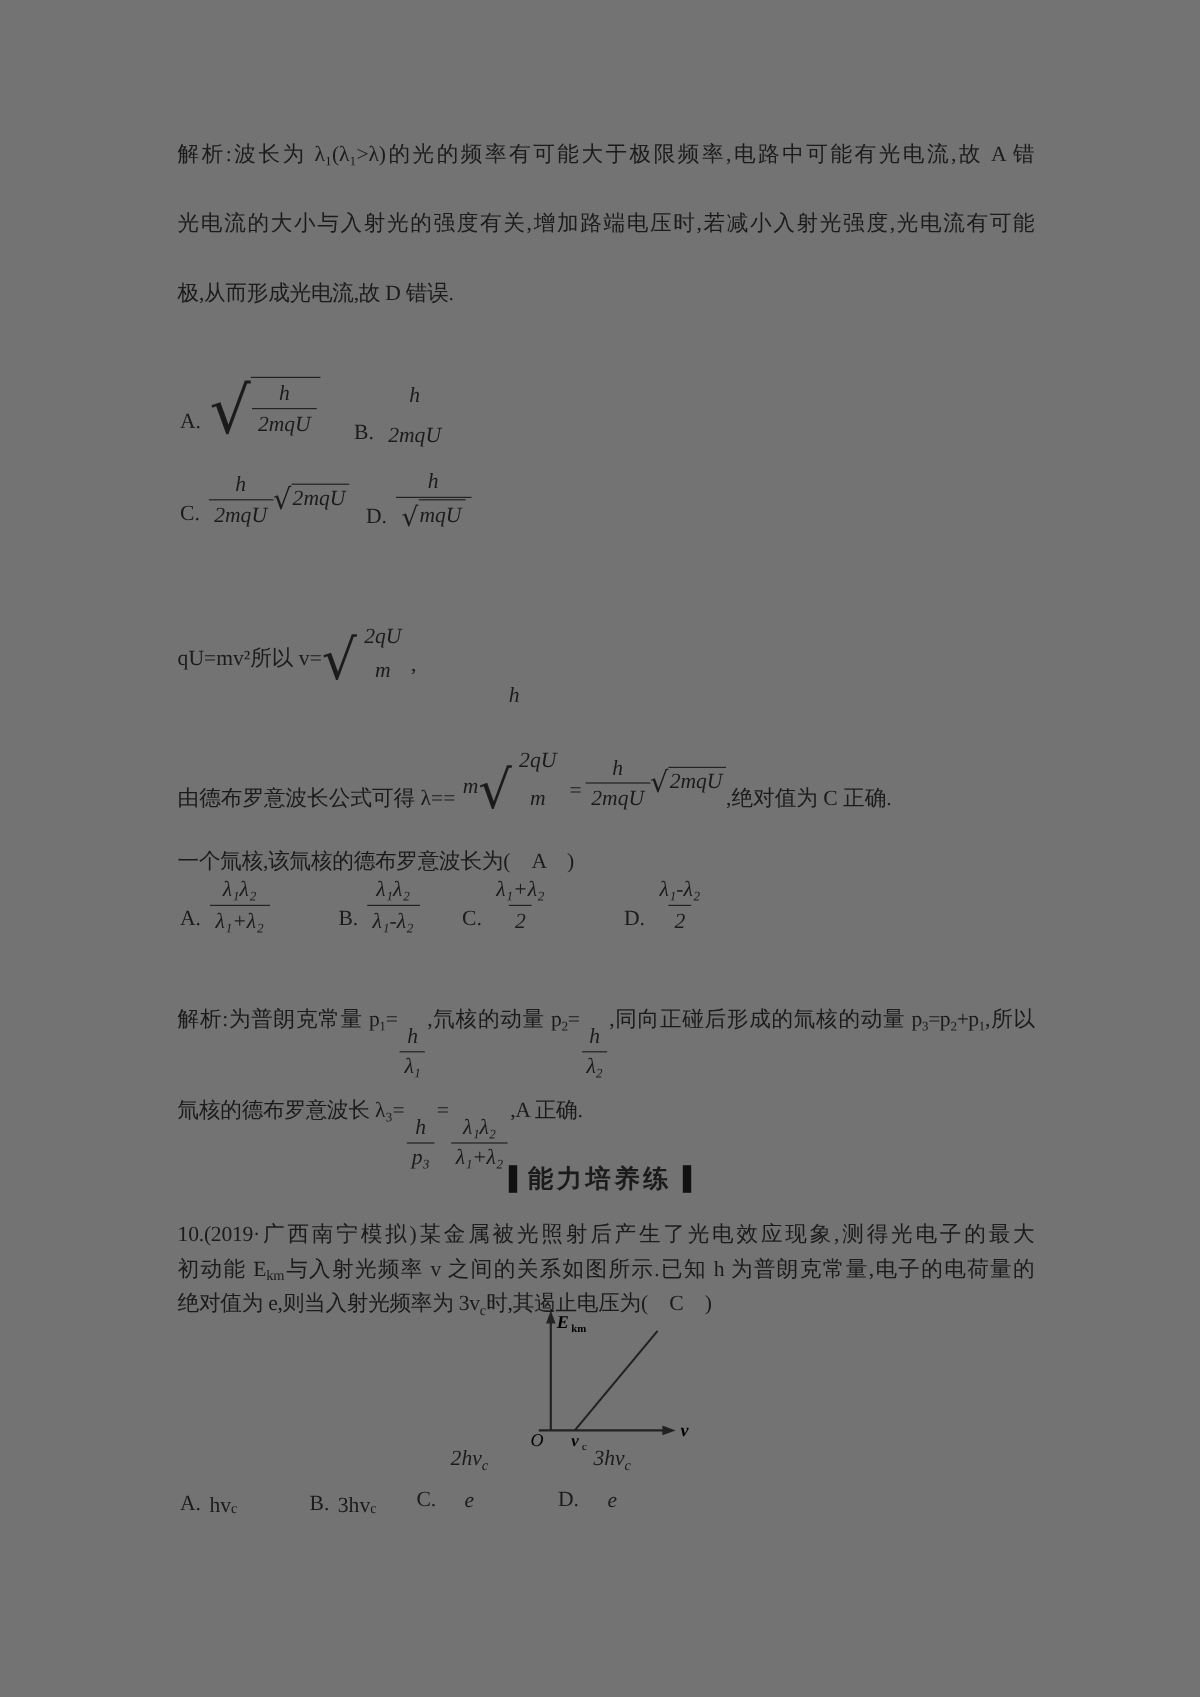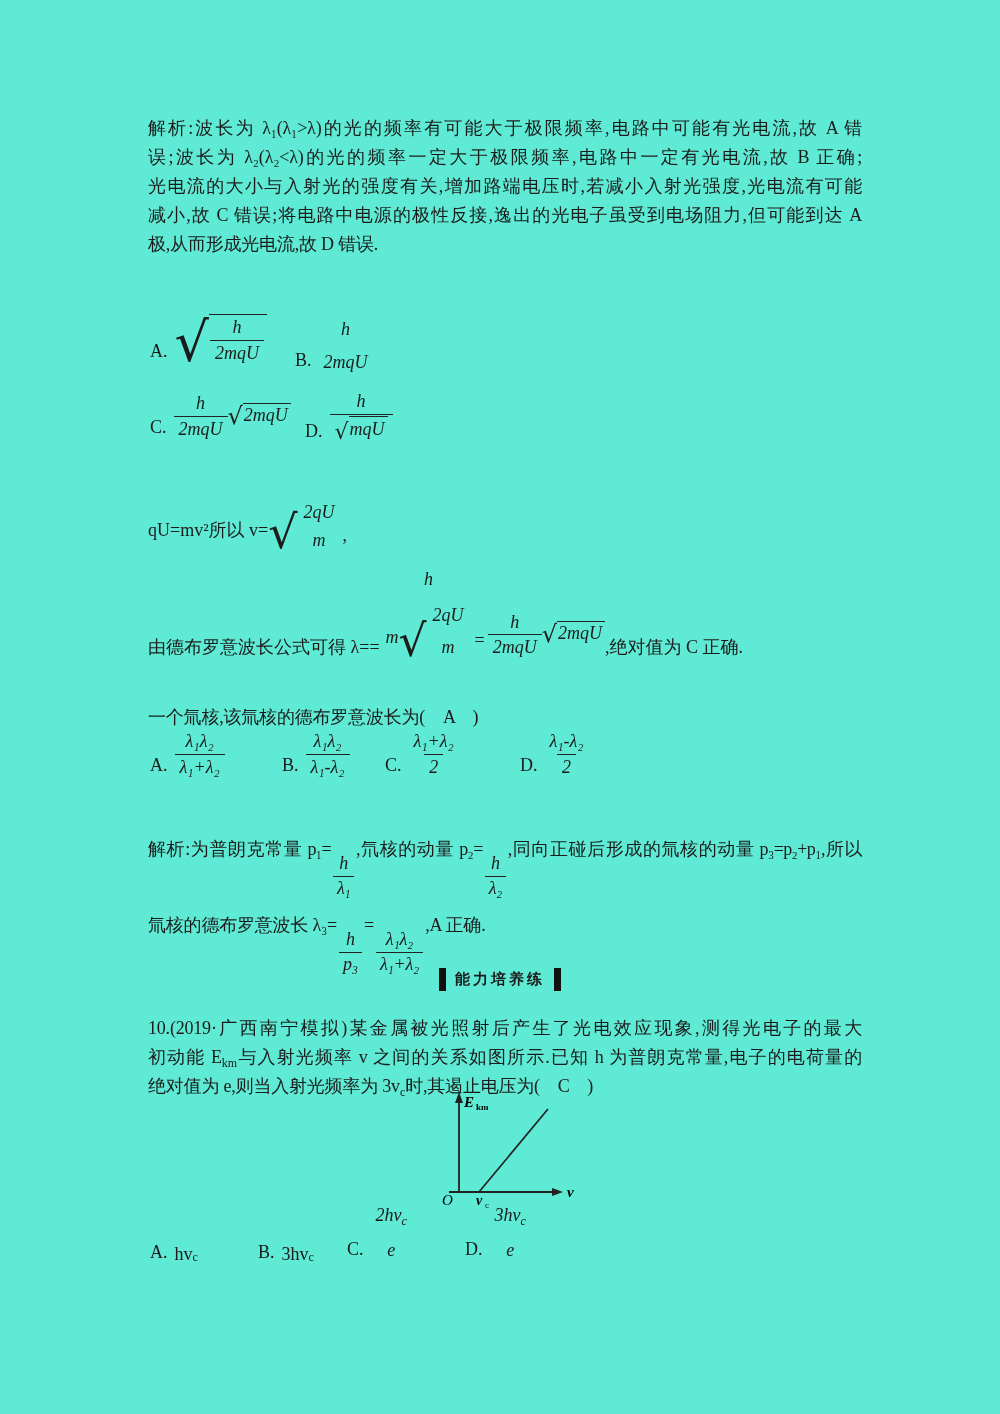--- a/index.html
+++ b/index.html
@@ -1,16 +1,16 @@
 <!DOCTYPE html>
 <html><head>
 <meta charset="utf-8">
 <style>
   html,body{margin:0;padding:0;background:#e8e8e8;}
-  .page{position:relative;width:1000px;height:1414px;margin:0 auto;background:#5eead4;
+  .page{position:relative;width:1000px;height:1414px;margin:0 auto;background:#737373;
         font-family:"Liberation Serif","DejaVu Serif",serif;color:#1b1b1b;font-size:18px;
         overflow:hidden;}
   
   .jl{position:absolute;left:148px;width:714px;line-height:29px;white-space:nowrap;
       text-align:justify;text-align-last:justify;letter-spacing:-0.2px;}
   .jl.short{text-align-last:left;}
   .jl.tight{letter-spacing:-0.6px;}
   
   .opt{position:absolute;display:flex;align-items:flex-end;}
   .opt .lb{margin-right:7px;margin-bottom:2px;}
@@ -23,40 +23,38 @@
   .fr.g4 .d{padding-top:4px;}
   
   .if{display:inline-flex;flex-direction:column;align-items:center;text-align:center;
       vertical-align:-14px;line-height:1.2;margin:0 2px;}
   .if .n{padding:0 4px 1px;}
   .if .d{border-top:1.5px solid #222;padding:1px 4px 0;}
   
   .sq{display:inline-flex;align-items:flex-end;}
   .sq .rd{font-family:"DejaVu Sans",sans-serif;font-style:normal;line-height:0.78;}
   .sq .bd{border-top:1.6px solid #222;padding:1px 3px 0 1px;}
-  .sq .bd.nb{border-top:none;}
+  .sq .bd.nb{border-top:none;margin-top:18px;}
   .i{font-style:italic;}
   .s{font-size:12px;vertical-align:-4px;letter-spacing:0;}
   
   .hdr{position:absolute;left:0;top:968px;width:1000px;display:flex;justify-content:center;
        align-items:center;gap:9px;}
-  .hdr .ttl{font-weight:bold;font-size:15px;letter-spacing:3px;}
+  .hdr .ttl{font-weight:bold;font-size:21px;letter-spacing:3px;}
   .hbar{width:7px;height:23px;background:#111;}
   .graph{position:absolute;left:437px;top:1090px;}
   svg text{font-family:"Liberation Serif","DejaVu Serif",serif;}
 </style>
 </head>
 <body>
 
 <div class="page">
 
   <div class="jl" style="top:114px">解析:波长为 λ₁(λ₁&gt;λ)的光的频率有可能大于极限频率,电路中可能有光电流,故 A 错</div>
-  <div class="jl" style="top:143px">误;波长为 λ₂(λ₂&lt;λ)的光的频率一定大于极限频率,电路中一定有光电流,故 B 正确;</div>
   <div class="jl" style="top:172px">光电流的大小与入射光的强度有关,增加路端电压时,若减小入射光强度,光电流有可能</div>
-  <div class="jl" style="top:201px">减小,故 C 错误;将电路中电源的极性反接,逸出的光电子虽受到电场阻力,但可能到达 A</div>
   <div class="jl short" style="top:230px">极,从而形成光电流,故 D 错误.</div>
 
 
   <div class="opt" style="left:150px;top:314px">
     <span class="lb">A.</span>
     <span class="sq">
       <span class="rd" style="font-size:54px">√</span>
       <span class="bd">
         <span class="fr">
           <span class="n i">h</span>

